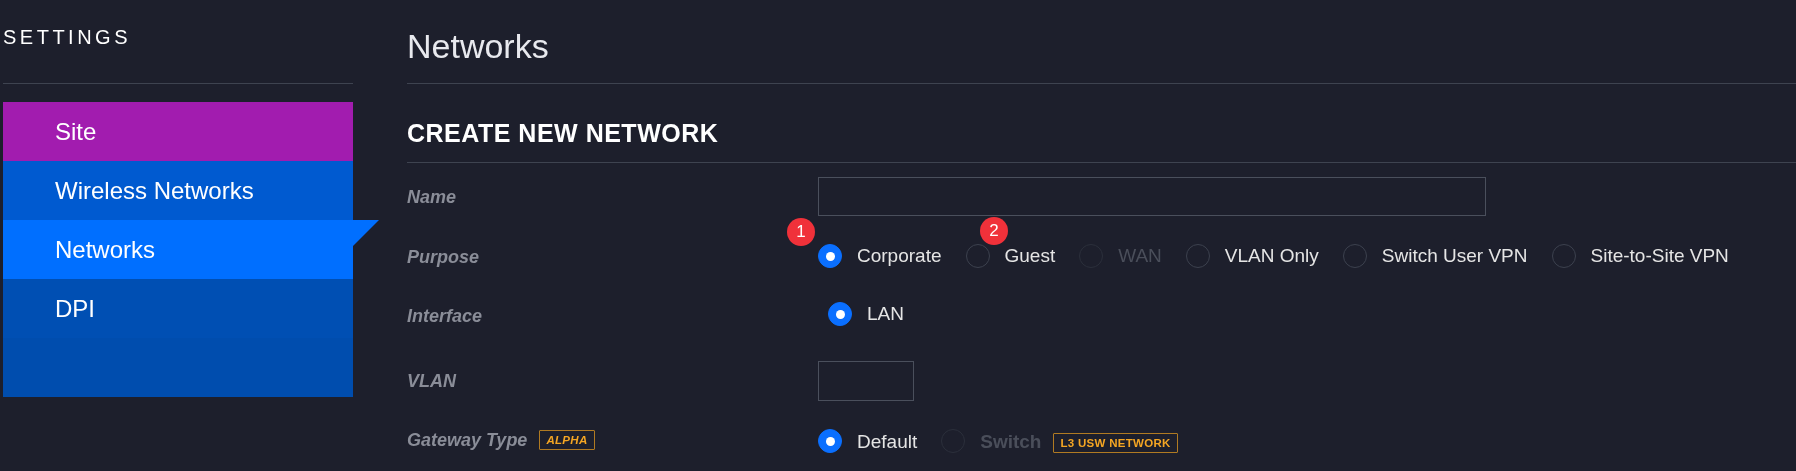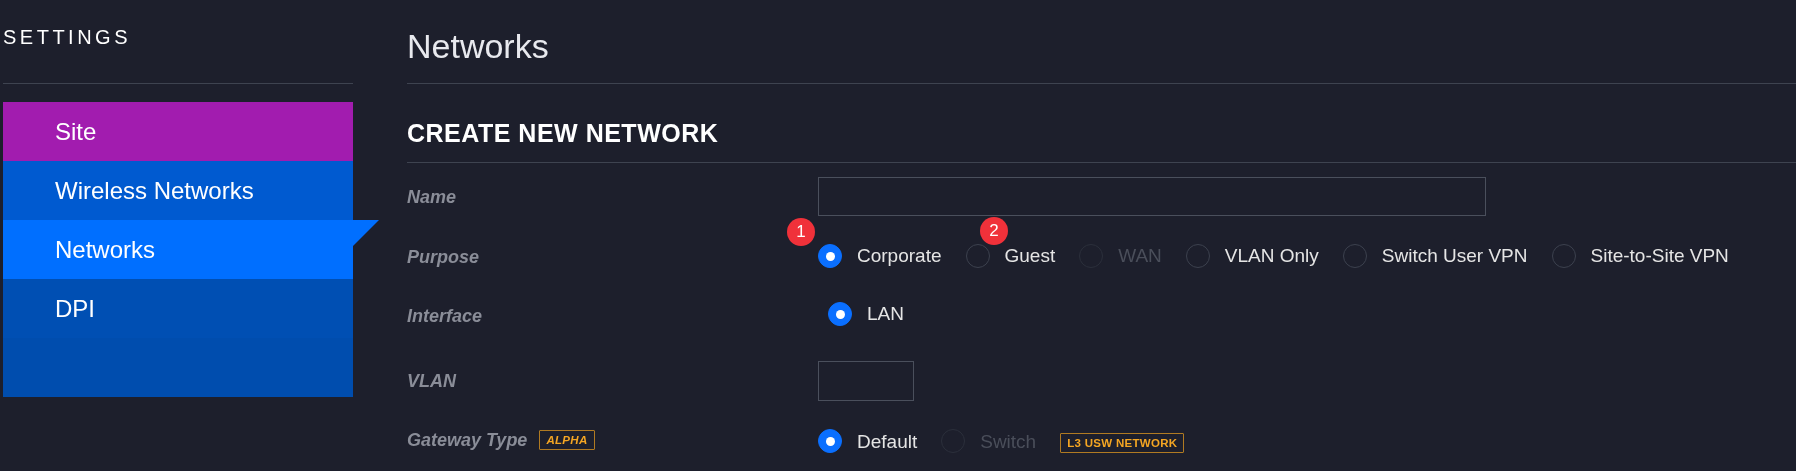--- a/index.html
+++ b/index.html
@@ -135,15 +135,15 @@
 <input class="abs text-input" style="left: 818px; top: 361px; width: 96px; height: 40px;" type="text" value="">
 
 <div class="abs field-label" style="top:428px; display:flex; align-items:center;">
   <span>Gateway Type</span>
   <span class="badge" style="margin-left:12px;">ALPHA</span>
 </div>
 <div class="abs radio-row" style="left:818px; top:425px;align-items:flex-end;">
   <span class="radio checked"></span>
   <span class="radio-label">Default</span>
   <span class="radio disabled"></span>
-  <span class="radio-label disabled" style="">Switch</span>
+  <span class="radio-label disabled" style="margin-right:12px;font-weight:bold;">Switch</span>
   <span class="badge">L3 USW NETWORK</span>
 </div>
 
 </body></html>

